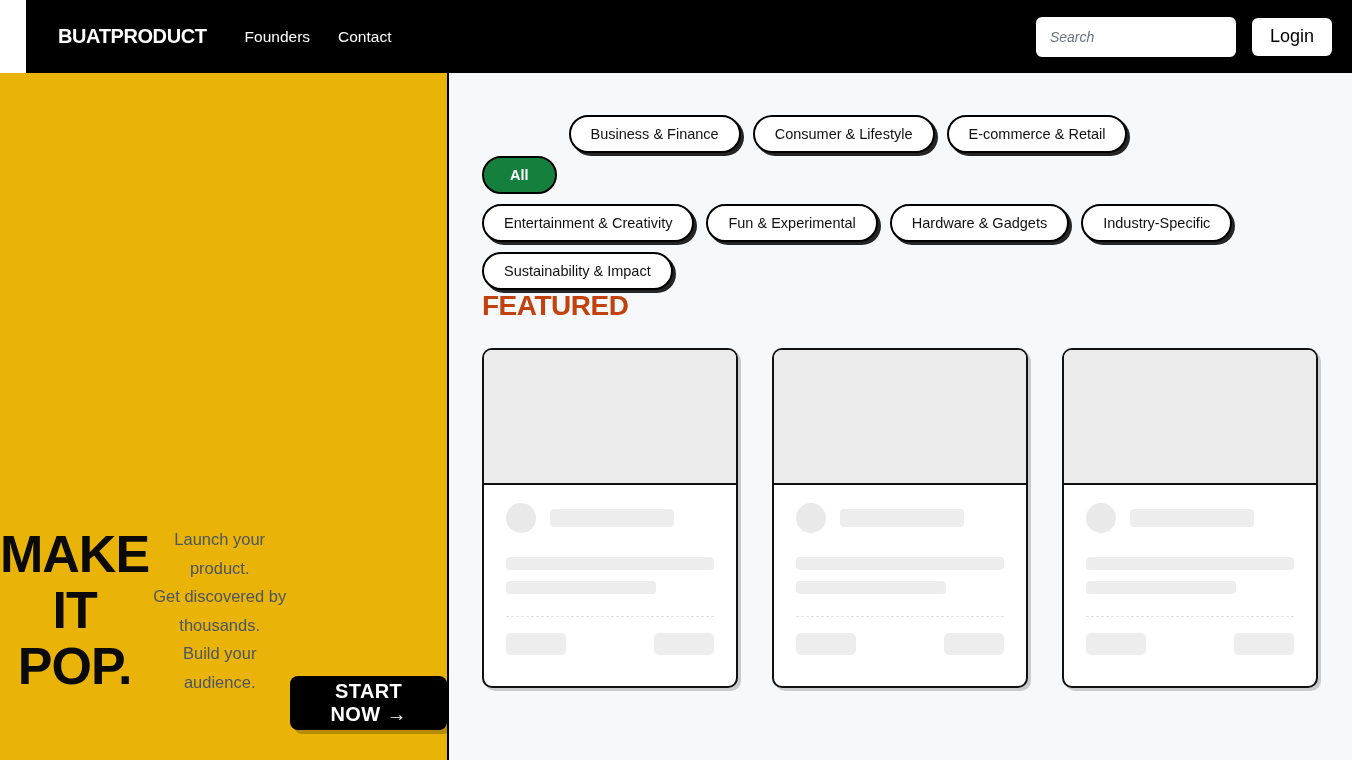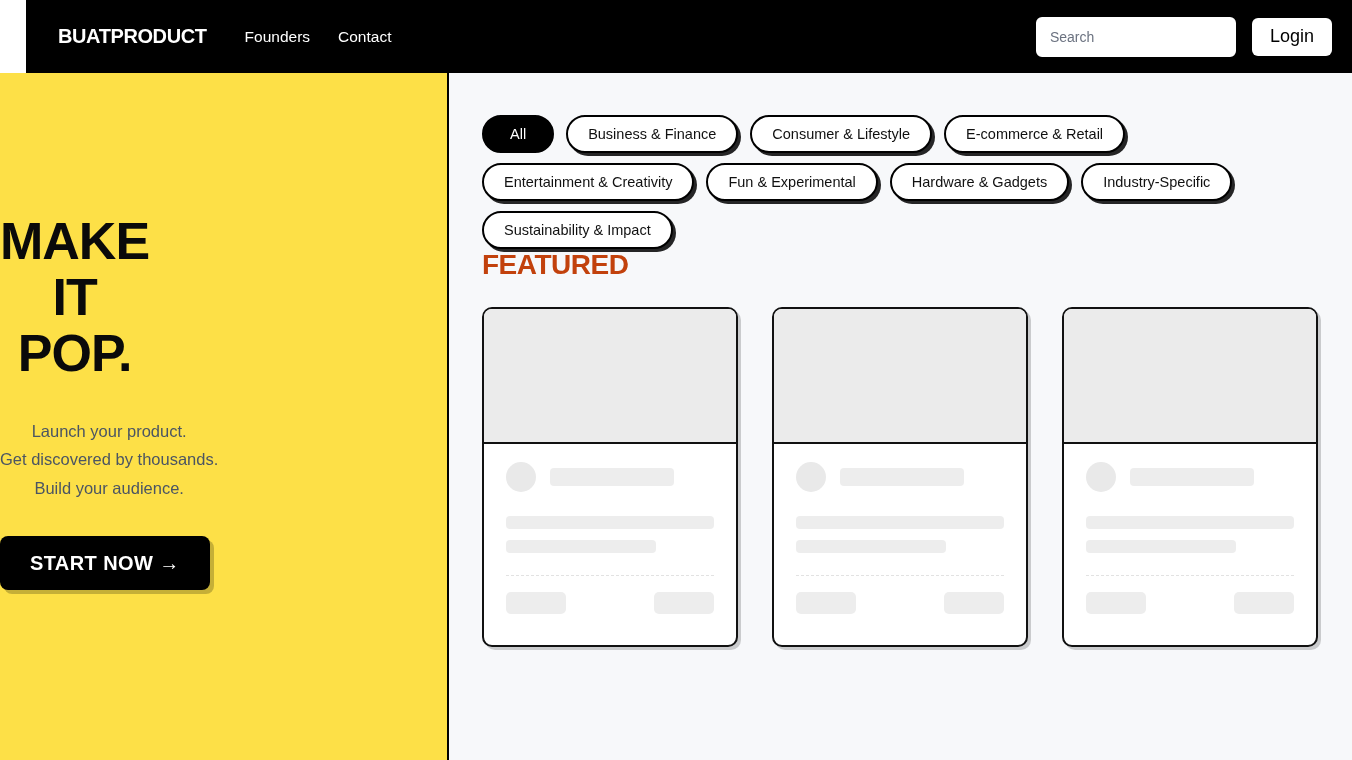--- a/index.html
+++ b/index.html
@@ -57,20 +57,21 @@
     padding: 0 12px;
   }
   .search-box input {
     border: none;
     outline: none;
     width: 100%;
     font-size: 14px;
     font-family: "Liberation Sans", sans-serif;
     color: #111;
     background: transparent;
+    font-style: italic;
   }
   .search-box input::placeholder { color: #6b7280; }
   .login-btn {
     background: #ffffff;
     color: #000000;
     border: none;
     border-radius: 6px;
     height: 38px;
     padding: 0 18px;
     font-size: 18px;
@@ -83,25 +84,24 @@
   .body-wrap {
     display: flex;
     height: 687px;
     background: #ffffff;
   }
 
   
   .hero {
     width: 449px;
     flex: 0 0 449px;
-    background: #fde047;
+    background: #eab308;
     border-right: 2px solid #000000;
     display: flex;
-    flex-direction: column;
-    align-items: flex-start;
+    align-items: flex-end;
     justify-content: center;
     padding-bottom: 30px;
   }
   .hero-title {
     font-size: 52px;
     line-height: 56px;
     font-weight: bold;
     letter-spacing: -1px;
     text-align: center;
     color: #0a0a0a;
@@ -151,25 +151,26 @@
     display: inline-flex;
     align-items: center;
     font-size: 14.5px;
     color: #111111;
     white-space: nowrap;
     cursor: pointer;
     box-shadow: 3px 3px 0 rgba(0,0,0,0.85);
     font-family: "Liberation Sans", sans-serif;
   }
   .chip.active {
-    background: #000000;
+    background: #15803d;
     color: #ffffff;
-    font-weight: normal;
+    font-weight: bold;
     padding: 0 26px;
     box-shadow: none;
+    margin-top: 41px;
   }
 
   .section-title {
     font-size: 28px;
     font-weight: bold;
     letter-spacing: -0.5px;
     color: #c2410c;
   }
 
   .cards {

